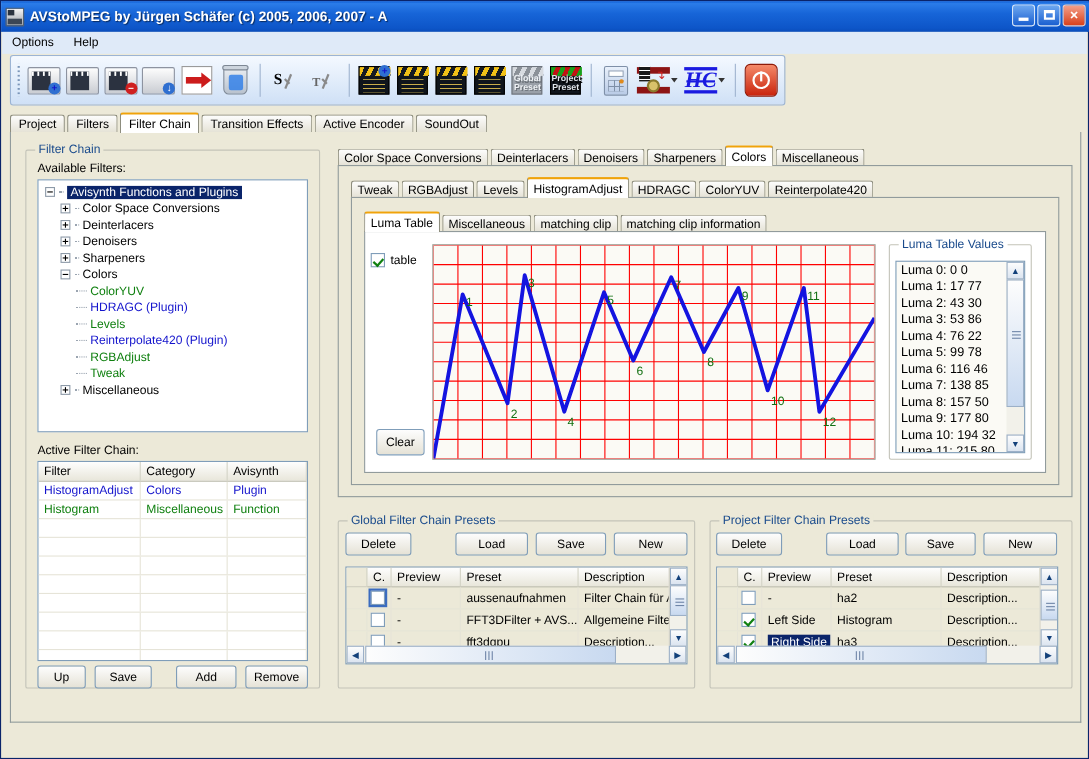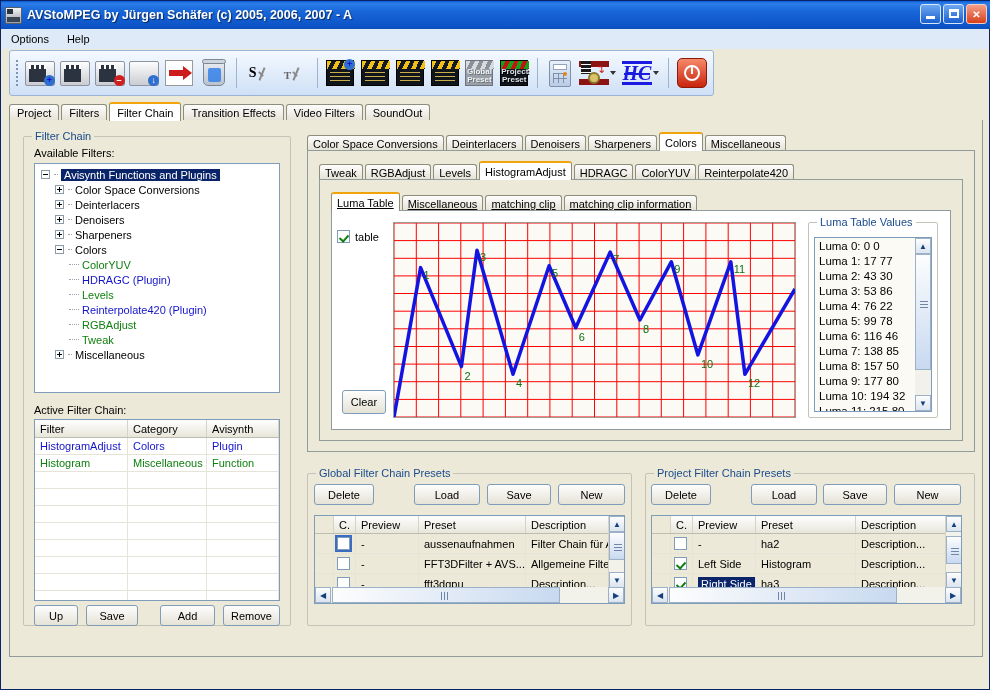--- a/index.html
+++ b/index.html
@@ -323,21 +323,21 @@
           <div class="ring"></div>
         </div>
     </div>
   </div>
 
   <div class="maintabs">
     <div class="tab">Project</div>
     <div class="tab">Filters</div>
     <div class="tab active">Filter Chain</div>
     <div class="tab">Transition Effects</div>
-    <div class="tab">Video Filters</div>
+    <div class="tab">Active Encoder</div>
     <div class="tab">SoundOut</div>
   </div>
 
   <div class="mainpanel"></div>
 
   <div class="group" style="left:22px;top:135px;width:268px;height:490px;">
     <span class="glabel">Filter Chain</span>
   </div>
   <div class="plainlabel" style="left:33px;top:146px;">Available Filters:</div>
 
@@ -486,21 +486,21 @@
     <div class="itab">Tweak</div>
     <div class="itab">RGBAdjust</div>
     <div class="itab">Levels</div>
     <div class="itab active">HistogramAdjust</div>
     <div class="itab">HDRAGC</div>
     <div class="itab">ColorYUV</div>
     <div class="itab">Reinterpolate420</div>
   </div>
   <div class="panel" style="left:318px;top:178px;width:644px;height:262px;"></div>
 
-  <div class="tabstrip" style="left:330px;top:191px;text-decoration:underline;">
+  <div class="tabstrip" style="left:330px;top:191px;">
     <div class="itab active">Luma Table</div>
     <div class="itab">Miscellaneous</div>
     <div class="itab">matching clip</div>
     <div class="itab">matching clip information</div>
   </div>
   <div class="panelw" style="left:330px;top:209px;width:620px;height:220px;"></div>
 
   <div style="position:absolute;left:336px;top:229px;display:flex;align-items:center;gap:5px;">
     <span class="cb checked"></span>
     <span style="font-size:11px">table</span>

